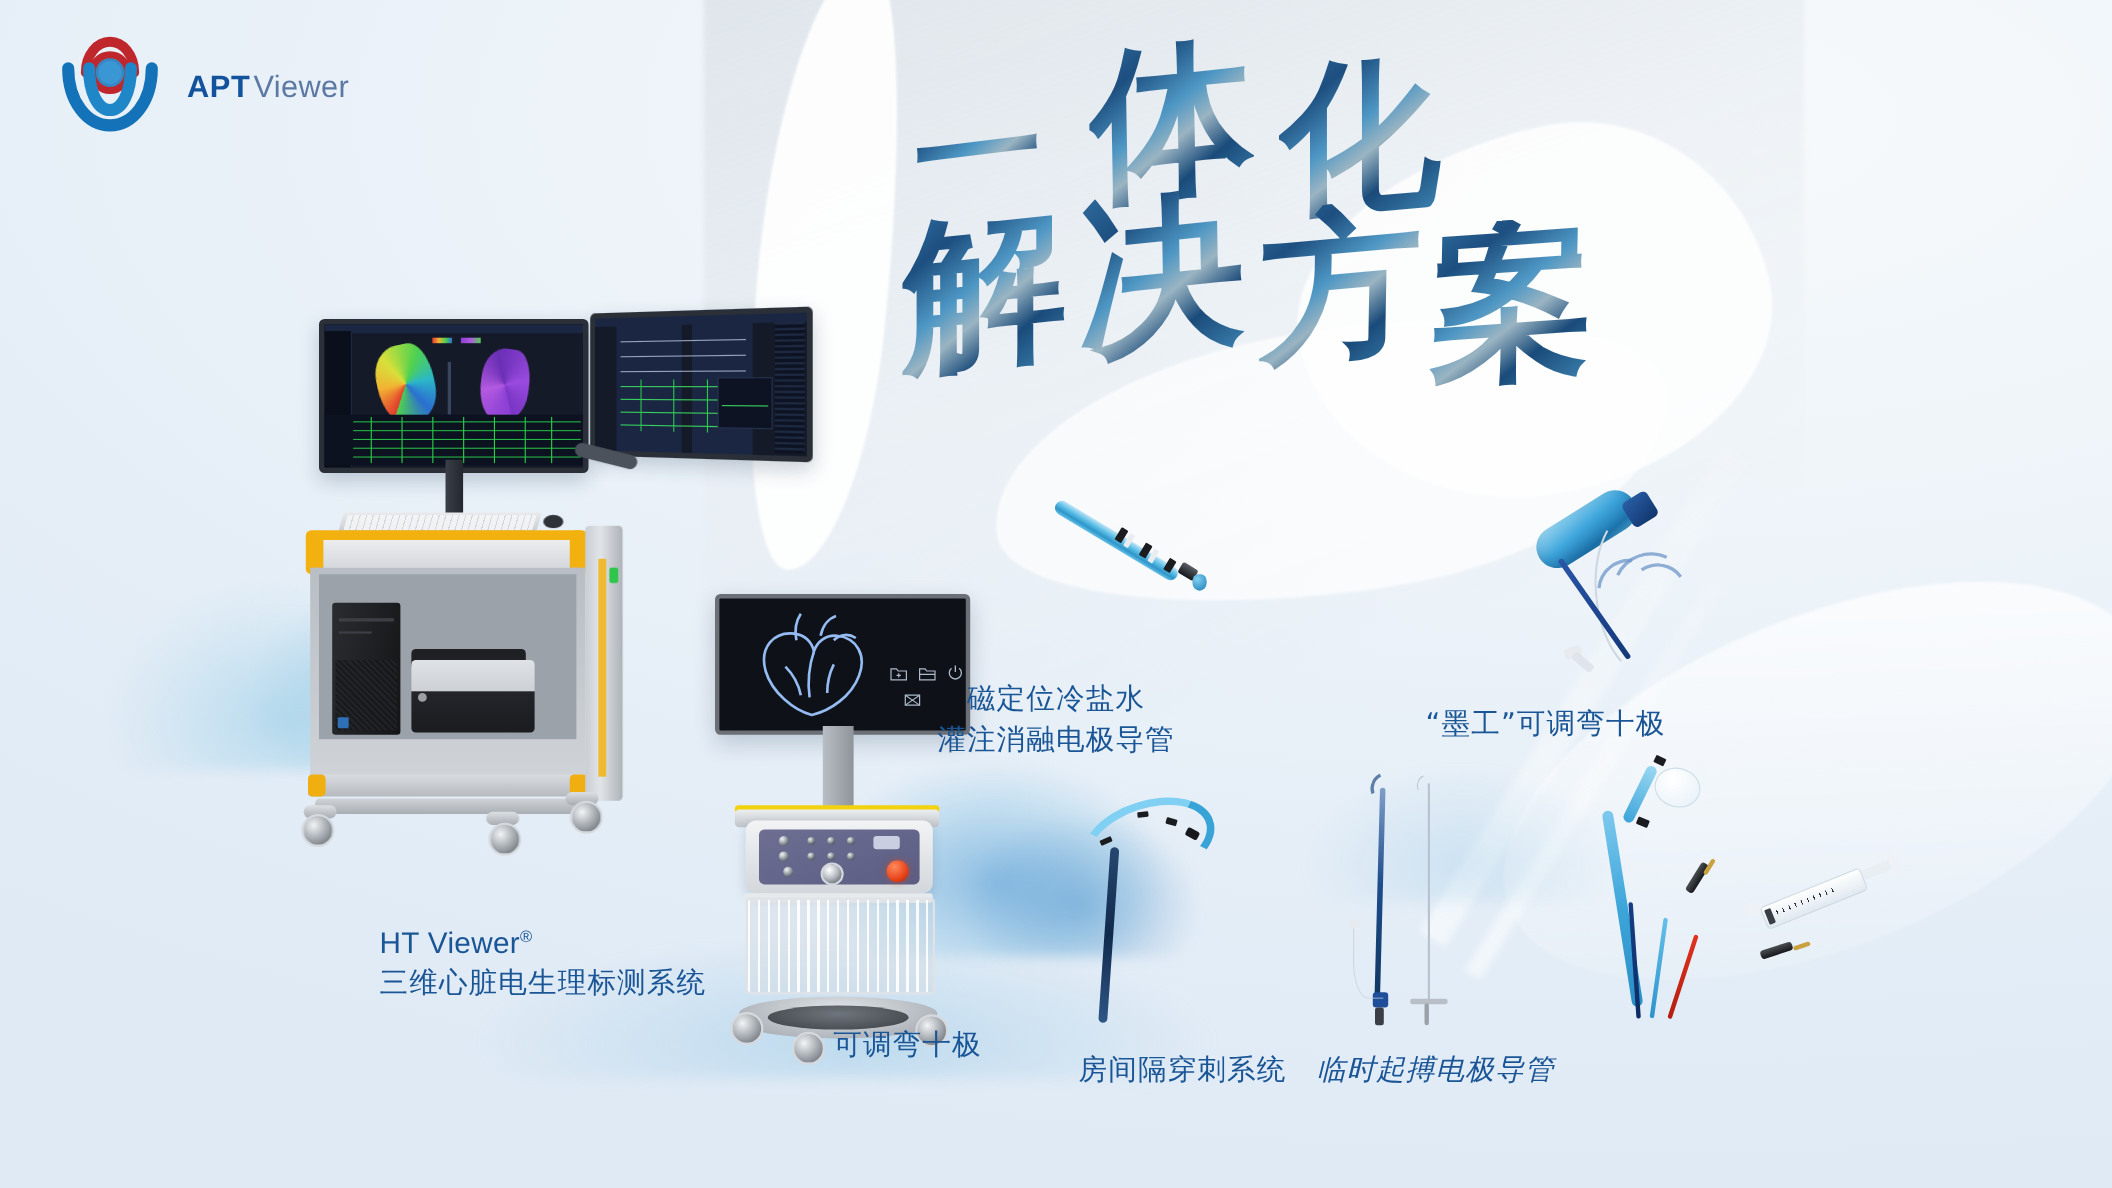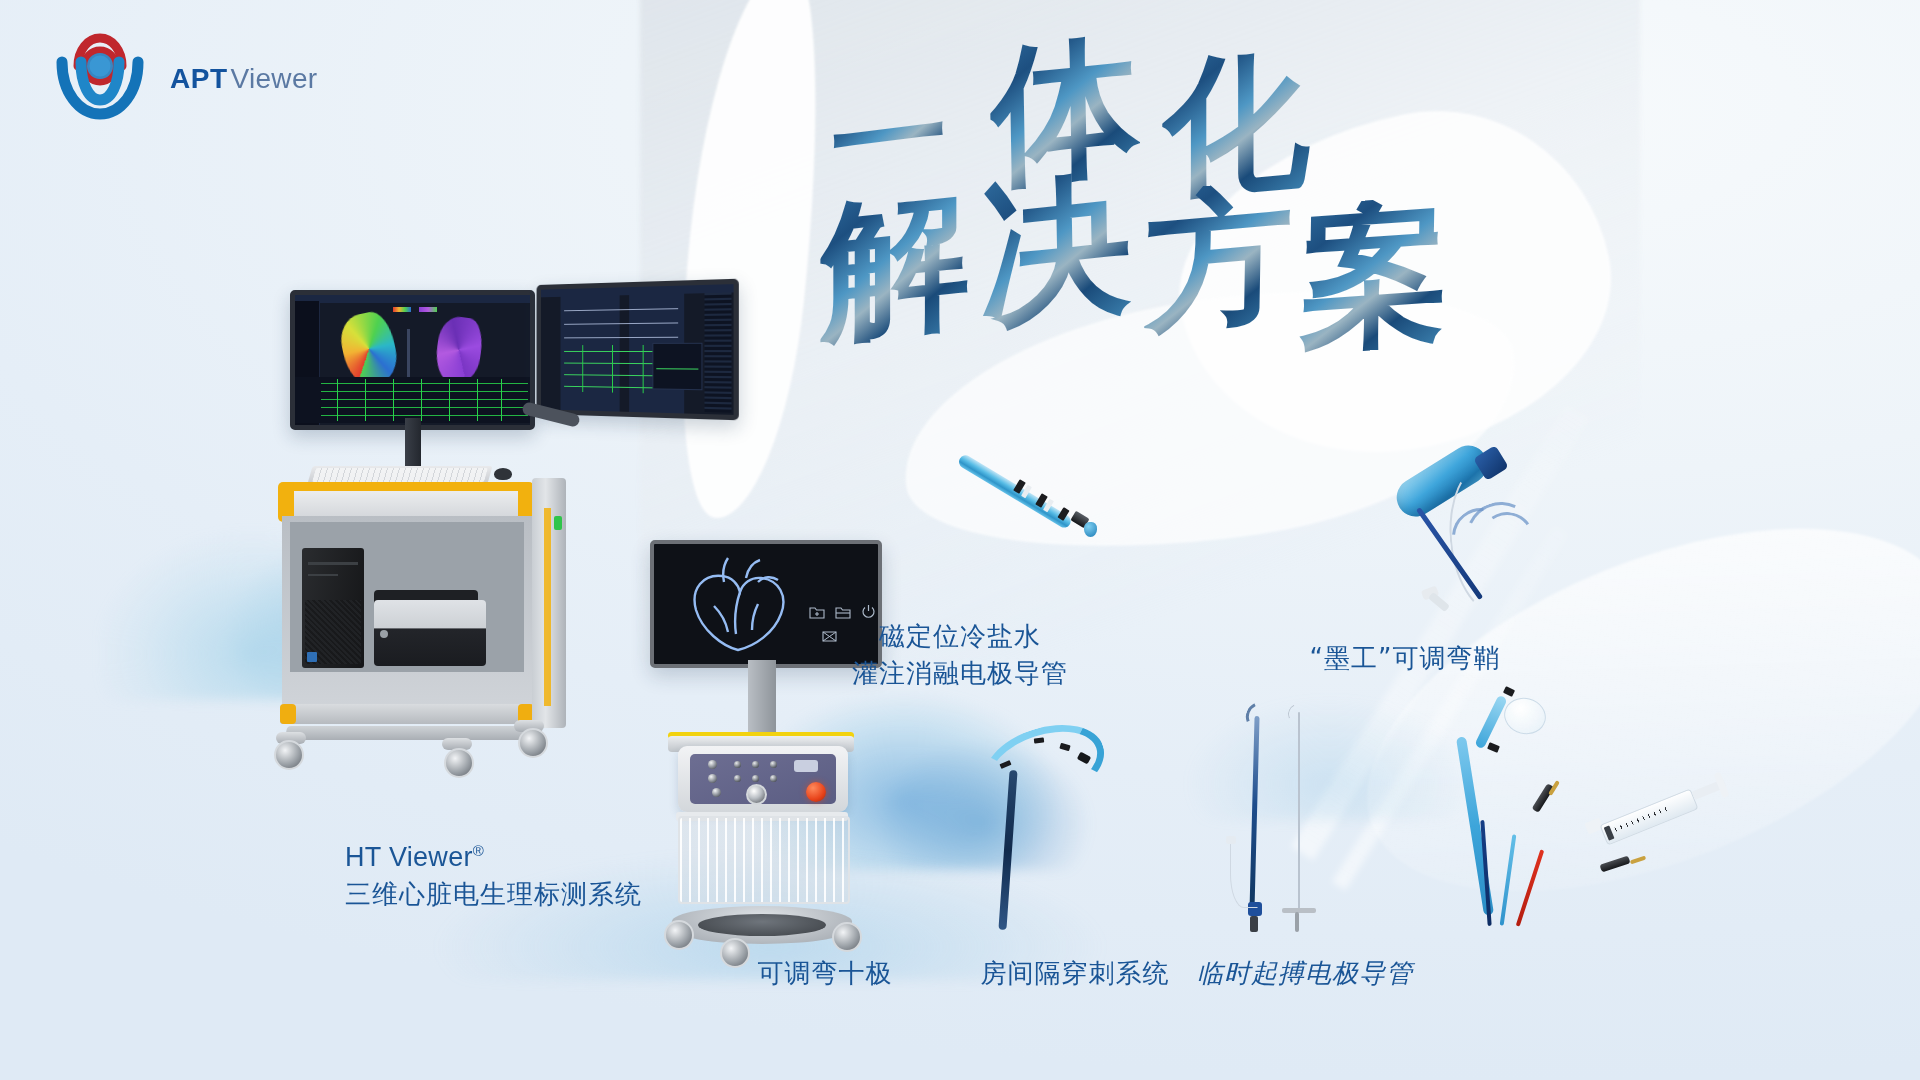--- a/index.html
+++ b/index.html
@@ -443,35 +443,35 @@
     <div class="handle-cap" style="left:78px;top:10px;transform:rotate(-32deg);"></div>
     <div class="sheath-wire" style="left:50px;top:22px;width:84px;height:150px;transform:rotate(-6deg);"></div>
     <div class="curve-arc" style="left:52px;top:68px;width:52px;height:52px;transform:rotate(-40deg);"></div>
     <div class="curve-arc" style="left:66px;top:62px;width:64px;height:64px;transform:rotate(-20deg);"></div>
     <div class="curve-arc" style="left:80px;top:72px;width:48px;height:48px;transform:rotate(10deg);"></div>
     <div style="position:absolute;left:18px;top:66px;width:110px;height:5px;background:linear-gradient(90deg,#2a55a8,#14397a);border-radius:3px;transform:rotate(55deg);transform-origin:left center;"></div>
     <div class="hub" style="left:22px;top:148px;transform:rotate(-20deg);"></div>
     <div style="position:absolute;left:28px;top:158px;width:22px;height:8px;background:#dfe5ea;border-radius:3px;transform:rotate(40deg);"></div>
   </div>
   <div class="label" style="left:1275px;top:640px;width:260px;">
-    <div>“墨工”可调弯鞘</div>
+    <div>“墨工”可调弯十极</div>
   </div>
 
   <div class="dev" style="left:960px;top:710px;width:160px;height:220px;">
     <div style="position:absolute;left:44px;top:60px;width:8px;height:160px;border-radius:4px;
       background:linear-gradient(180deg,#27486f,#102a4c 50%,#2f5686);transform:rotate(4deg);"></div>
     <div style="position:absolute;left:22px;top:18px;width:110px;height:60px;
       border:7px solid transparent;border-top-color:#7fd0f2;border-right-color:#38a3d6;
       border-radius:50%;transform:rotate(-18deg);"></div>
     <div class="band" style="left:40px;top:52px;width:11px;height:5px;transform:rotate(-24deg);"></div>
     <div class="band" style="left:74px;top:28px;width:10px;height:5px;transform:rotate(-6deg);"></div>
     <div class="band" style="left:100px;top:34px;width:10px;height:6px;transform:rotate(16deg);"></div>
     <div style="position:absolute;left:118px;top:44px;width:12px;height:8px;border-radius:2px;background:#16181b;transform:rotate(28deg);"></div>
   </div>
-  <div class="label" style="left:700px;top:955px;width:250px;">
+  <div class="label" style="left:700px;top:932px;width:250px;">
     <div>可调弯十极</div>
   </div>
 
   <div class="dev" style="left:1232px;top:690px;width:130px;height:240px;">
     <div style="position:absolute;left:20px;top:26px;width:5px;height:196px;border-radius:3px;
       background:linear-gradient(180deg,#7f9fc8,#1e4d8c 45%,#10365f);transform:rotate(1.5deg);"></div>
     <div style="position:absolute;left:14px;top:12px;width:20px;height:22px;border:3px solid #5f7fa8;
       border-color:transparent transparent transparent #5f7fa8;border-radius:50%;transform:rotate(22deg);"></div>
     <div style="position:absolute;left:16px;top:212px;width:14px;height:14px;background:#1f4f9b;border-radius:3px;"></div>
     <div style="position:absolute;left:18px;top:226px;width:8px;height:16px;background:#3a3f46;border-radius:2px;"></div>

